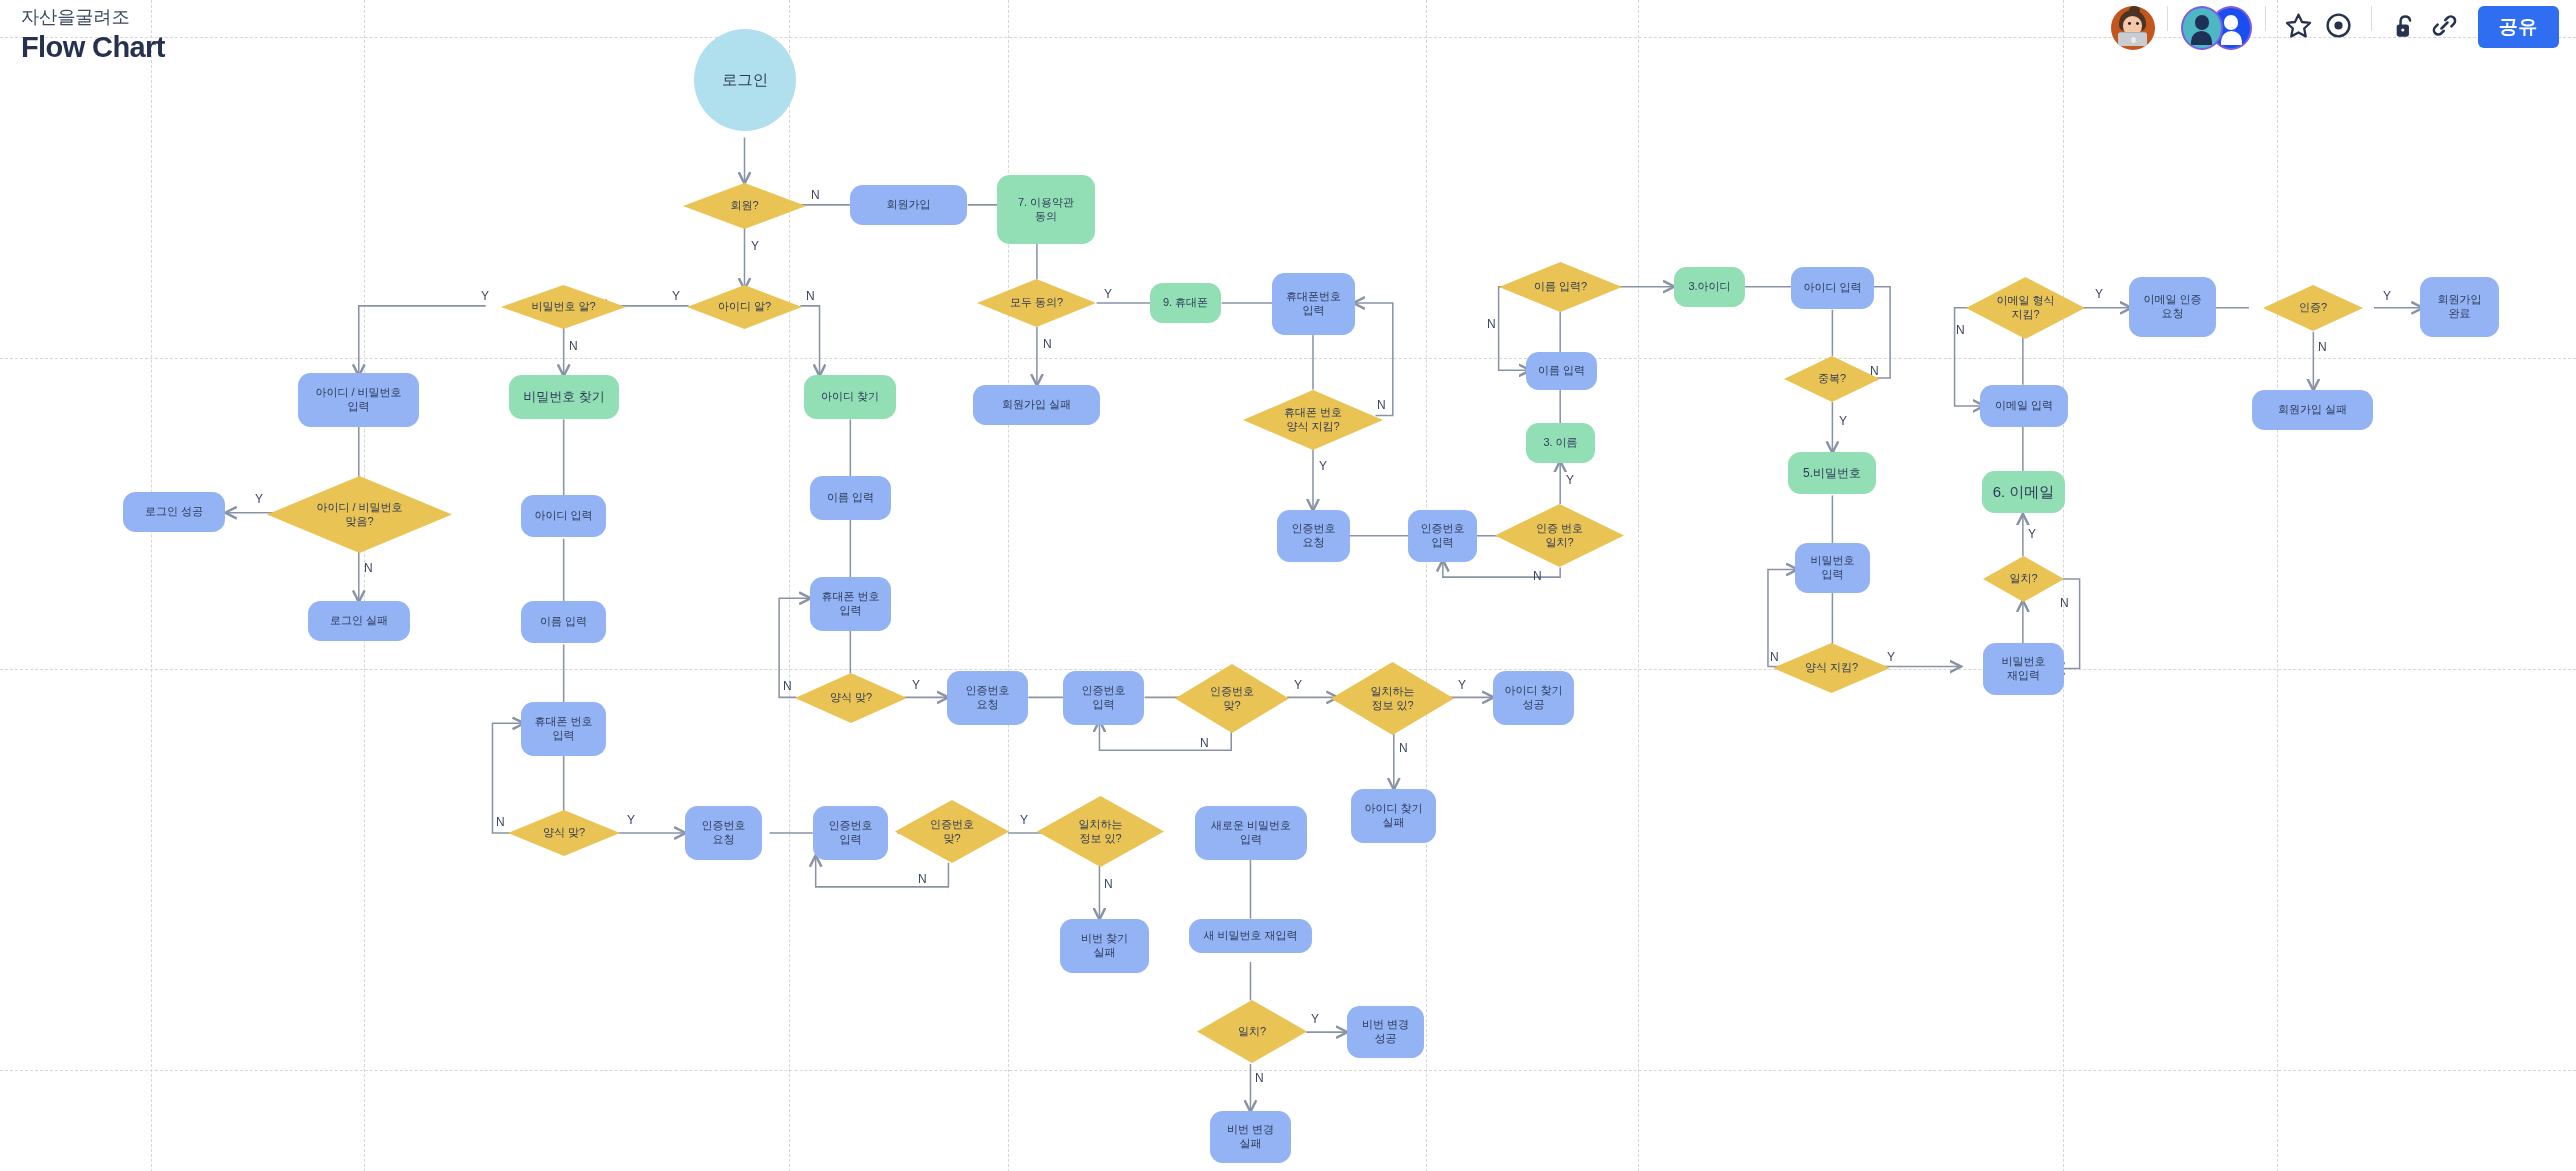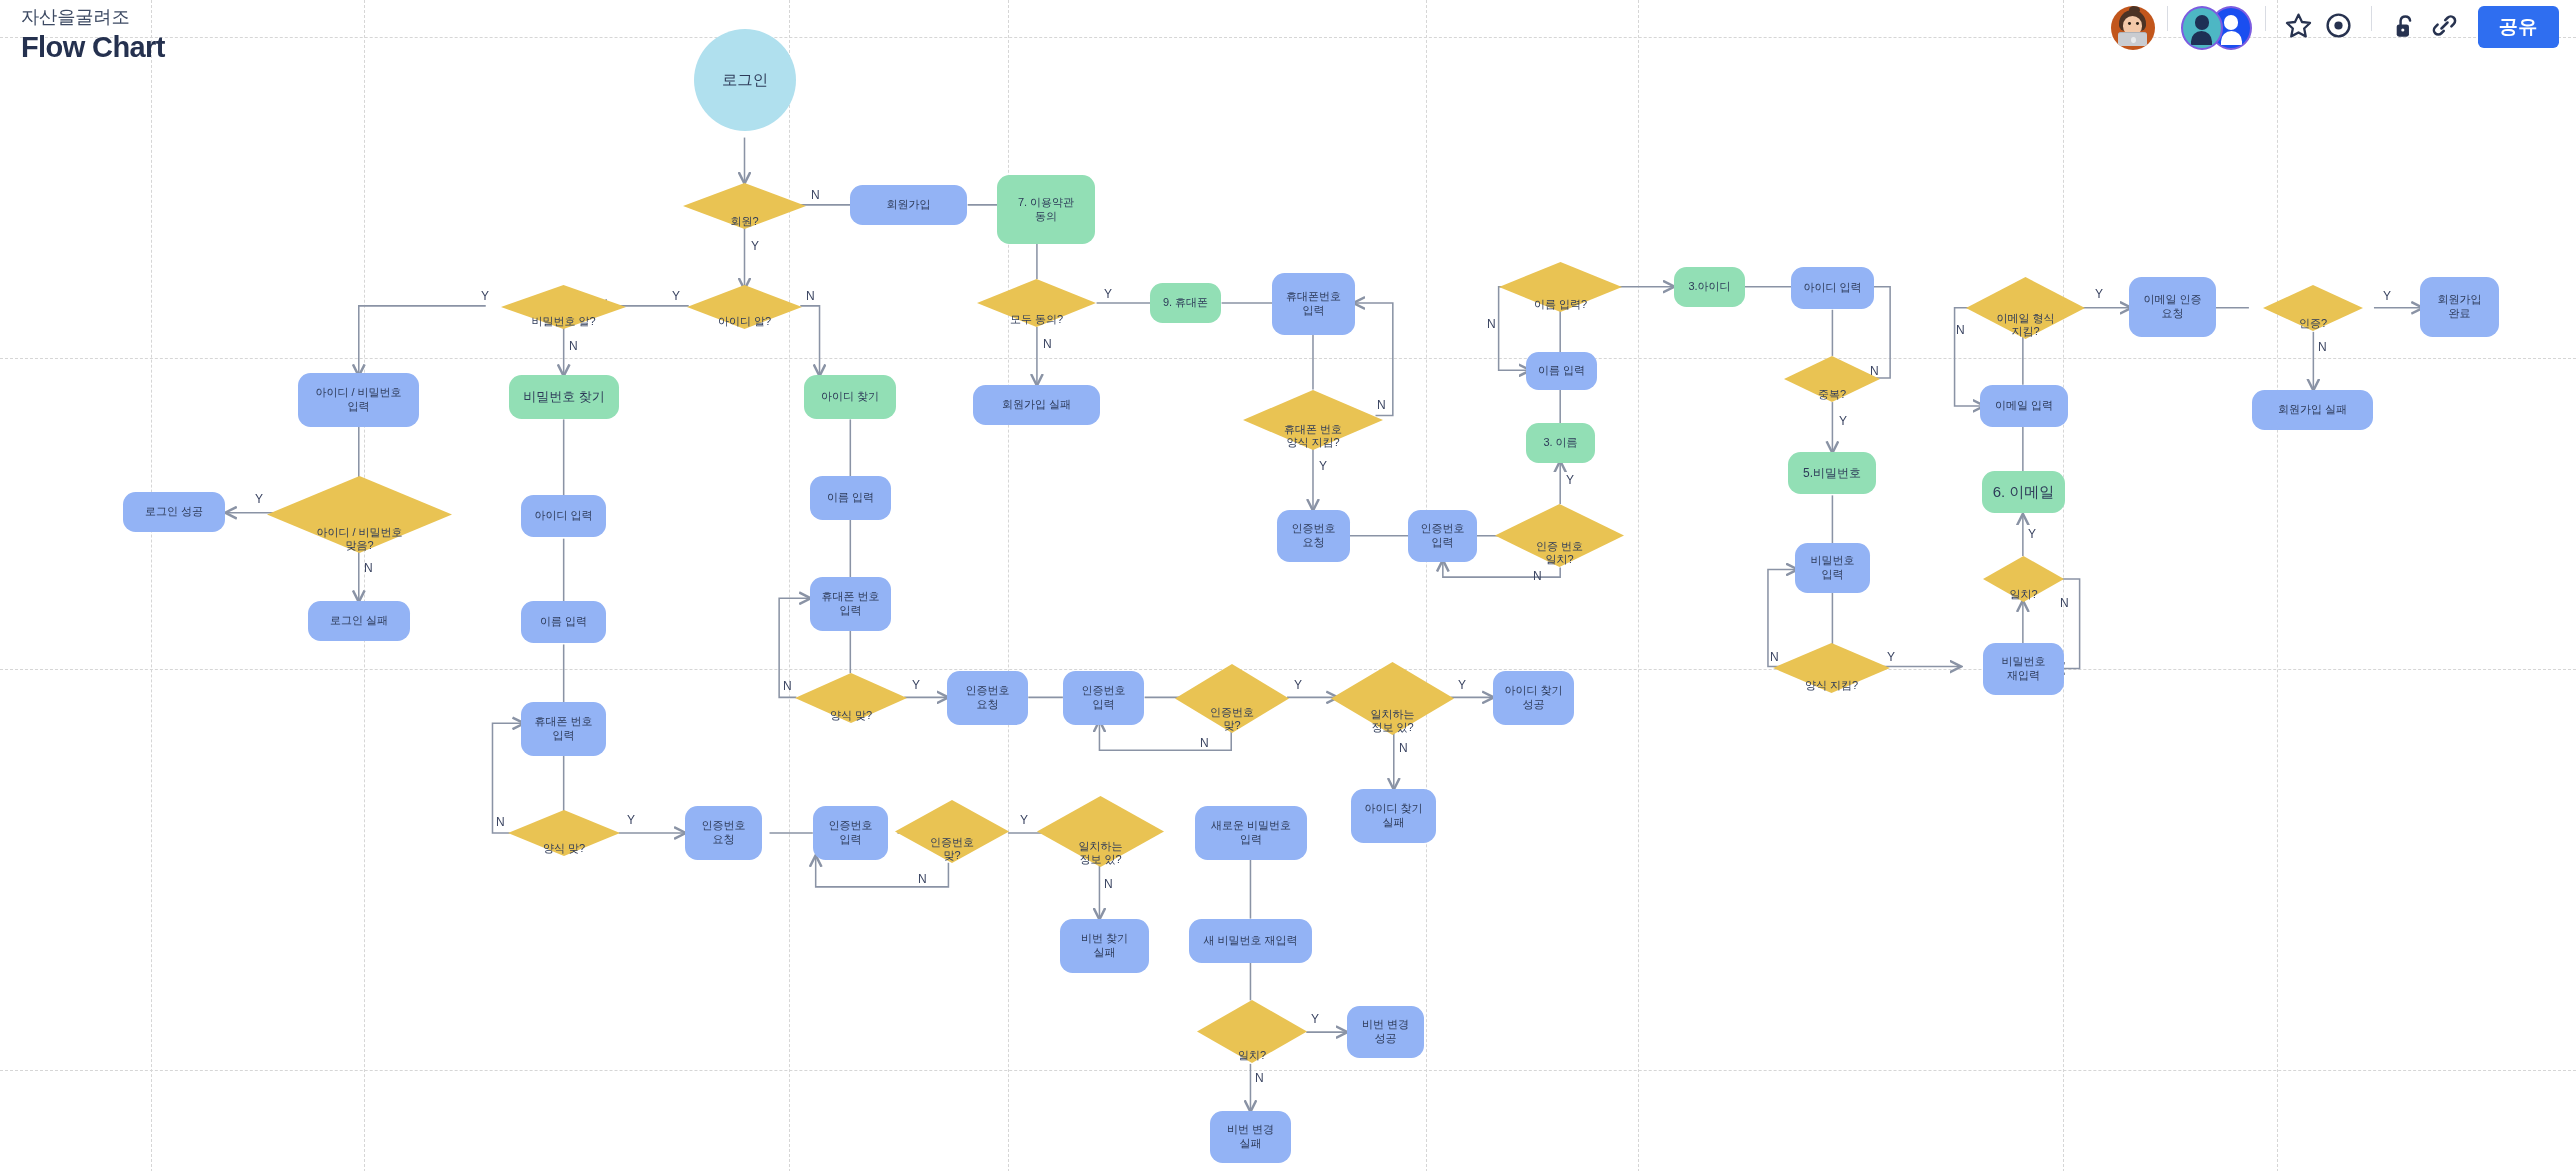--- a/index.html
+++ b/index.html
@@ -59,21 +59,21 @@
 
   
   #flow { position: absolute; inset: 0; z-index: 10; }
   .node { position: absolute; display: flex; align-items: center; justify-content: center;
           text-align: center; color: #2d3a58; line-height: 1.25; }
   .node .lbl { position: relative; z-index: 3; padding: 0 3.8px; white-space: pre-line; }
 
   .n-rect { border-radius: 12.5px; background: #93b3f5; }
   .n-green { border-radius: 12.5px; background: #92dfb5; }
   .n-circle { border-radius: 50%; background: #b0e0ee; }
-  .n-dia { background: transparent; align-items: flex-end; }
+  .n-dia { background: transparent; }
   .n-dia .dia-shape { position: absolute; inset: 0; background: #e9c353;
       clip-path: polygon(50% 0%, 100% 50%, 50% 100%, 0% 50%); z-index: 1; }
 
   
   #edges { position: absolute; inset: 0; z-index: 5; pointer-events: none; }
   #edges path, #edges line { fill: none; stroke: #8a93a5; stroke-width: 1.6px; }
   .elab { position: absolute; font-size: 12px; color: #3b4562; z-index: 8; }
 </style>
 </head>
 <body>
@@ -557,21 +557,21 @@
         <div class="dia-shape"></div>
       <span class="lbl">일치하는
 정보 있?</span>
       </div>
 
     <div class="node n-rect" style="left:1195px; top:806px; width:112px; height:54px; font-size:11px">
       <span class="lbl">새로운 비밀번호
 입력</span>
       </div>
 
-    <div class="node n-rect" style="left:1189px; top:919px; width:123px; height:44px; font-size:11px">
+    <div class="node n-rect" style="left:1189px; top:919px; width:123px; height:34px; font-size:11px">
       <span class="lbl">새 비밀번호 재입력</span>
       </div>
 
     <div class="node n-dia" style="left:1197px; top:1000px; width:110px; height:63px; font-size:11px">
         <div class="dia-shape"></div>
       <span class="lbl">일치?</span>
       </div>
 
     <div class="node n-rect" style="left:1347px; top:1006px; width:77px; height:52px; font-size:11px">
       <span class="lbl">비번 변경

